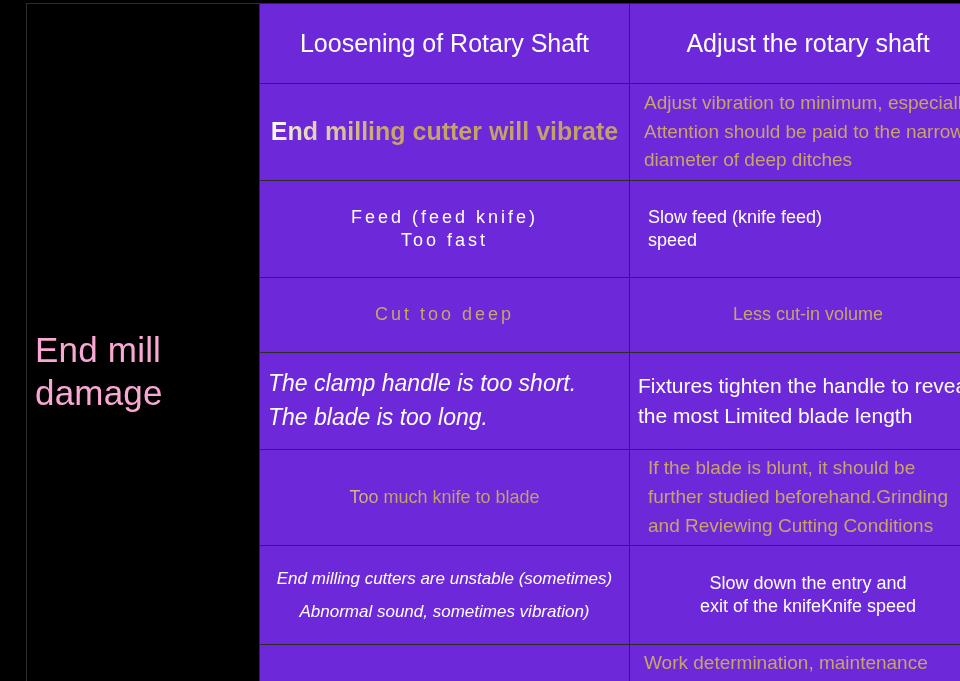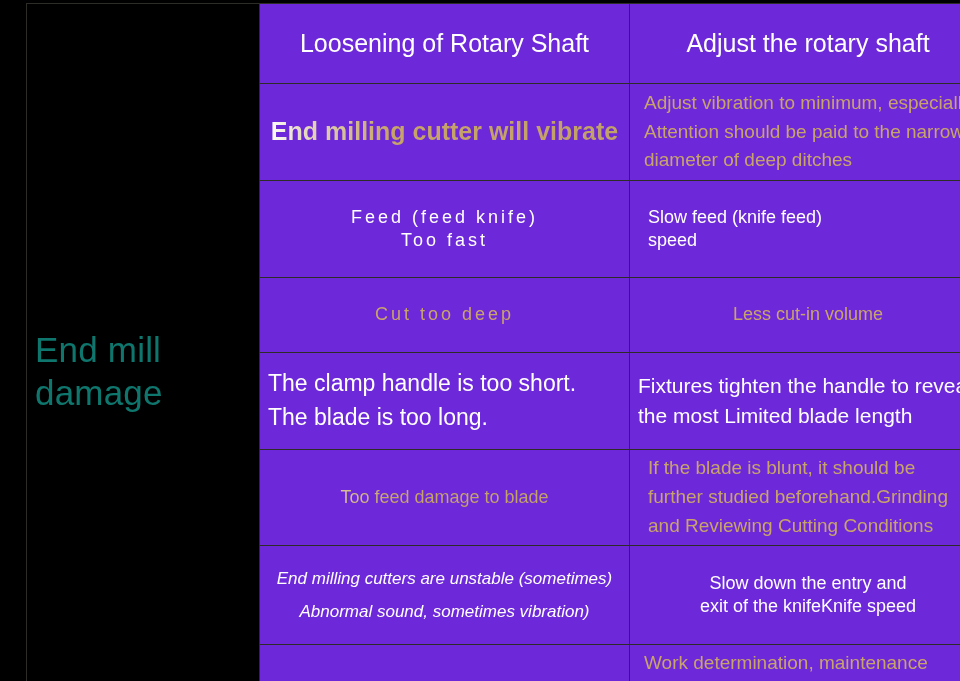--- a/index.html
+++ b/index.html
@@ -44,21 +44,21 @@
   .col-symp   { width: 353px; }
   .col-remedy { width: 340px; }
 
   
   .cause-cell {
     text-align: left;
     padding-left: 22px;
     background: #000000 !important;
   }
   .cause-title {
-    color: #0f766e;
+    color: #f9a8d4;
     font-size: 35px;
     line-height: 1.22;
     font-weight: normal;
     letter-spacing: 0.2px;
     white-space: pre-line;
   }
 
   
   .txt {
     display: block;
@@ -73,21 +73,21 @@
     background: linear-gradient(90deg, #ffffff 0%, #e7dcc4 9%, #c8a468 34%, #c2a069 100%);
     -webkit-background-clip: text;
     background-clip: text;
     color: transparent;
     -webkit-text-fill-color: transparent;
   }
 
   
   .s-25 { font-size: 25px; line-height: 1.34; }
   .s-24 { font-size: 18px; line-height: 1.30; }
-  .s-23 { font-size: 23px; line-height: 1.46; }
+  .s-23 { font-size: 23px; line-height: 1.46; font-style: italic; }
   .s-21 { font-size: 21px; line-height: 1.42; }
   .s-19 { font-size: 19px; line-height: 1.52; }
   .s-17 { font-size: 17px; line-height: 1.95; }
 
   .a-center { text-align: center; }
   .a-left   { text-align: left; }
 
   .sp-wide  { letter-spacing: 3.0px; }
   .sp-mid   { letter-spacing: 2.2px; }
 
@@ -154,21 +154,21 @@
 The blade is too long.</span>
         </td>
         <td class="col-remedy">
           <span class="txt t-white s-21 a-left">Fixtures tighten the handle to reveal
 the most Limited blade length</span>
         </td>
       </tr>
 
       <tr>
         <td class="col-symp" style="height:87px;">
-          <span class="txt t-gradient s-24 a-center">Too feed damage to blade</span>
+          <span class="txt t-gradient s-24 a-center">Too much knife to blade</span>
         </td>
         <td class="col-remedy">
           <span class="txt t-gold s-19 a-left pad-l10">If the blade is blunt, it should be
 further studied beforehand.Grinding
 and Reviewing Cutting Conditions</span>
         </td>
       </tr>
 
       <tr>
         <td class="col-symp" style="height:90px;font-style:italic;">

